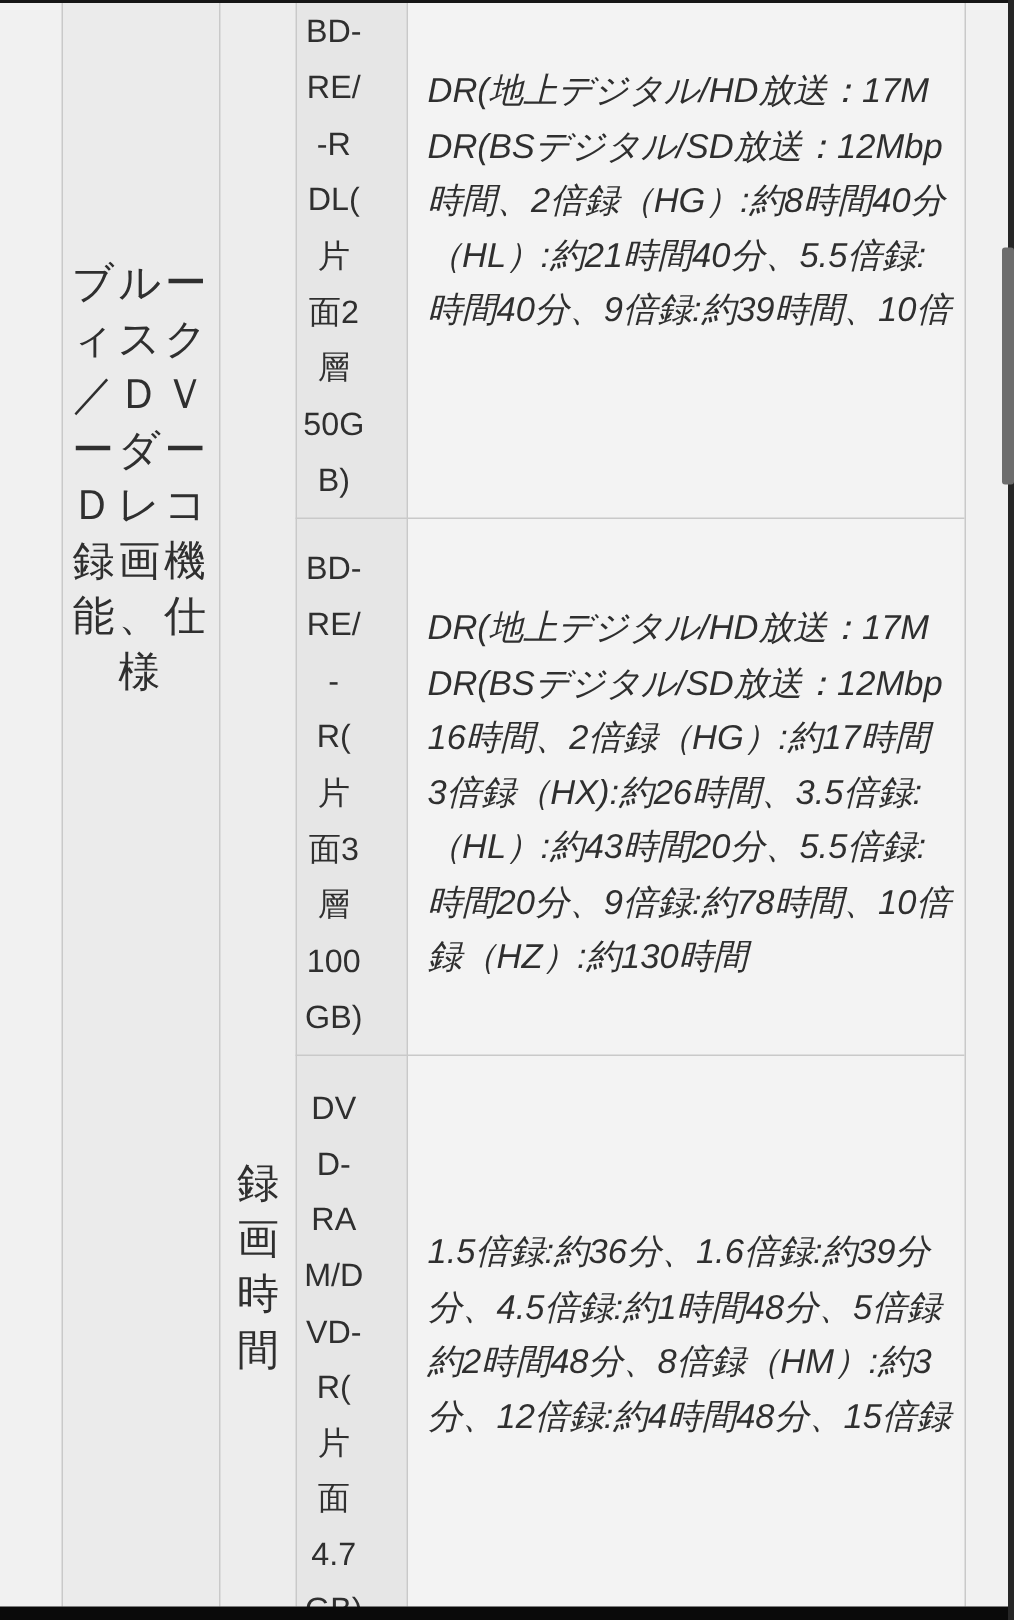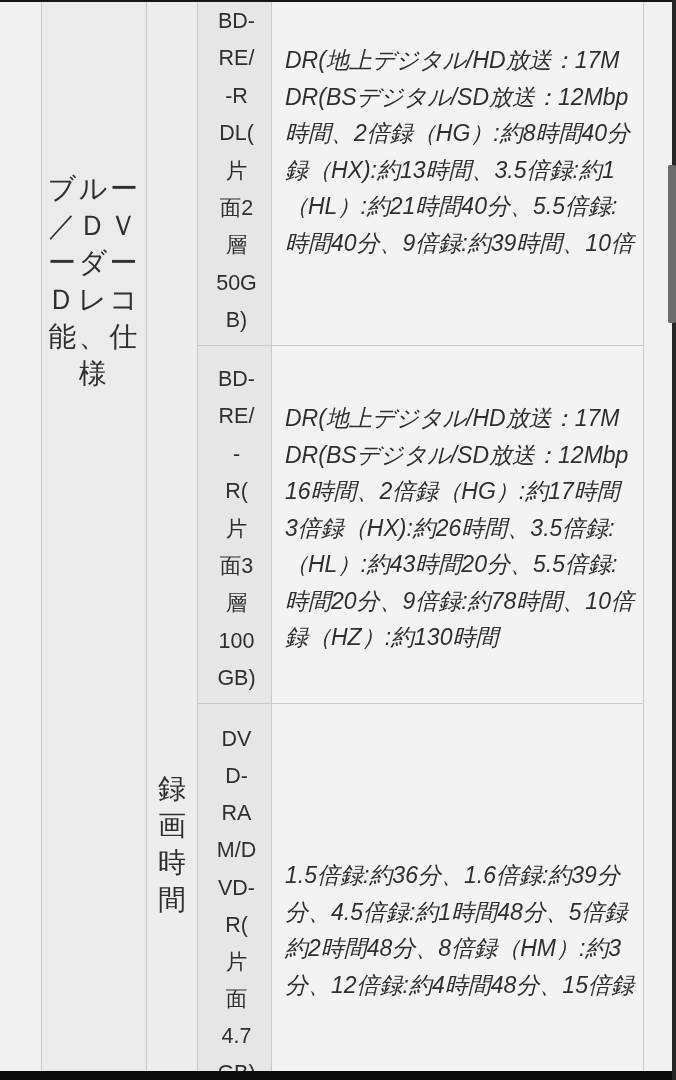--- a/index.html
+++ b/index.html
@@ -23,30 +23,30 @@
   .bg-col4{left:272px;top:2px;width:371px;height:1069px;background:#f3f3f3;}
   
   .vline{width:1px;top:2px;height:1069px;background:#c9c9c9;}
   .v1{left:41px;} .v2{left:146px;} .v3{left:197px;} .v4{left:271px;} .v5{left:643px;}
   .hline{left:197px;width:446px;height:1px;background:#c9c9c9;}
   .h1{top:345px;} .h2{top:703px;}
   
   .jtext{font-size:28px;line-height:37px;text-align:center;white-space:pre-line;}
   .rowheader{left:42px;width:104px;top:170px;letter-spacing:2.5px;}
   .subheader{left:147px;width:50px;top:770px;}
-  .media{left:200px;width:73px;font-size:21.5px;line-height:37.4px;text-align:center;}
+  .media{left:186px;width:73px;font-size:21.5px;line-height:37.4px;text-align:center;}
   .media-r1{top:3px;}
   .media-r2{top:361px;}
   .media-r3{top:721px;line-height:37.15px;}
   .valcell{left:272px;width:371px;overflow:hidden;}
   .valcell .lines{margin-left:13px;}
   .valcell .tline{font-size:23px;line-height:36.5px;white-space:nowrap;font-style:italic;}
   .val-r1{top:42px;height:260px;}
   .val-r2{top:400px;height:260px;}
-  .val-r3{top:816px;height:190px;margin-top:41px;}
+  .val-r3{top:816px;height:190px;}
   
   .topbar{left:0;top:0;width:676px;height:2px;background:#161616;}
   .bottombar{left:0;top:1071px;width:676px;height:9px;background:#0a0a0a;}
   .sbtrack{left:672px;top:0;width:4px;height:1080px;background:#262626;}
   .sbthumb{left:668px;top:165px;width:8px;height:158px;background:#6d6d6d;border-radius:2px;}
 </style>
 </head>
 <body>
 
 <div class="screen">
@@ -57,21 +57,21 @@
   <div class="abs bg-col4"></div>
 
   <div class="abs vline v1"></div>
   <div class="abs vline v2"></div>
   <div class="abs vline v3"></div>
   <div class="abs vline v4"></div>
   <div class="abs vline v5"></div>
   <div class="abs hline h1"></div>
   <div class="abs hline h2"></div>
 
-  <div class="abs jtext rowheader"><div class="tline">ブルー</div><div class="tline">／ＤＶ</div><div class="tline">ーダー</div><div class="tline">Ｄレコ</div><div class="tline">能、仕</div><div class="tline">様</div></div>
+  <div class="abs jtext rowheader"><div class="tline">ブルー</div><div class="tline">ィスク</div><div class="tline">／ＤＶ</div><div class="tline">ーダー</div><div class="tline">Ｄレコ</div><div class="tline">録画機</div><div class="tline">能、仕</div><div class="tline">様</div></div>
   <div class="abs jtext subheader"><div class="tline">録</div><div class="tline">画</div><div class="tline">時</div><div class="tline">間</div></div>
 
   <div class="abs media media-r1">
       <div class="tline">BD-</div>
       <div class="tline">RE/</div>
       <div class="tline">-R</div>
       <div class="tline">DL(</div>
       <div class="tline">片</div>
       <div class="tline">面2</div>
       <div class="tline">層</div>
@@ -100,21 +100,20 @@
       <div class="tline">面</div>
       <div class="tline">4.7</div>
       <div class="tline">GB)</div>
     </div>
 
   <div class="abs valcell val-r1">
     <div class="lines">
         <div class="tline">DR(地上デジタル/HD放送：17M</div>
         <div class="tline">DR(BSデジタル/SD放送：12Mbp</div>
         <div class="tline">時間、2倍録（HG）:約8時間40分</div>
-        <div class="tline">録（HX):約13時間、3.5倍録:約1</div>
         <div class="tline">（HL）:約21時間40分、5.5倍録:</div>
         <div class="tline">時間40分、9倍録:約39時間、10倍</div>
       </div>
   </div>
   <div class="abs valcell val-r2">
     <div class="lines">
         <div class="tline">DR(地上デジタル/HD放送：17M</div>
         <div class="tline">DR(BSデジタル/SD放送：12Mbp</div>
         <div class="tline">16時間、2倍録（HG）:約17時間</div>
         <div class="tline">3倍録（HX):約26時間、3.5倍録:</div>

